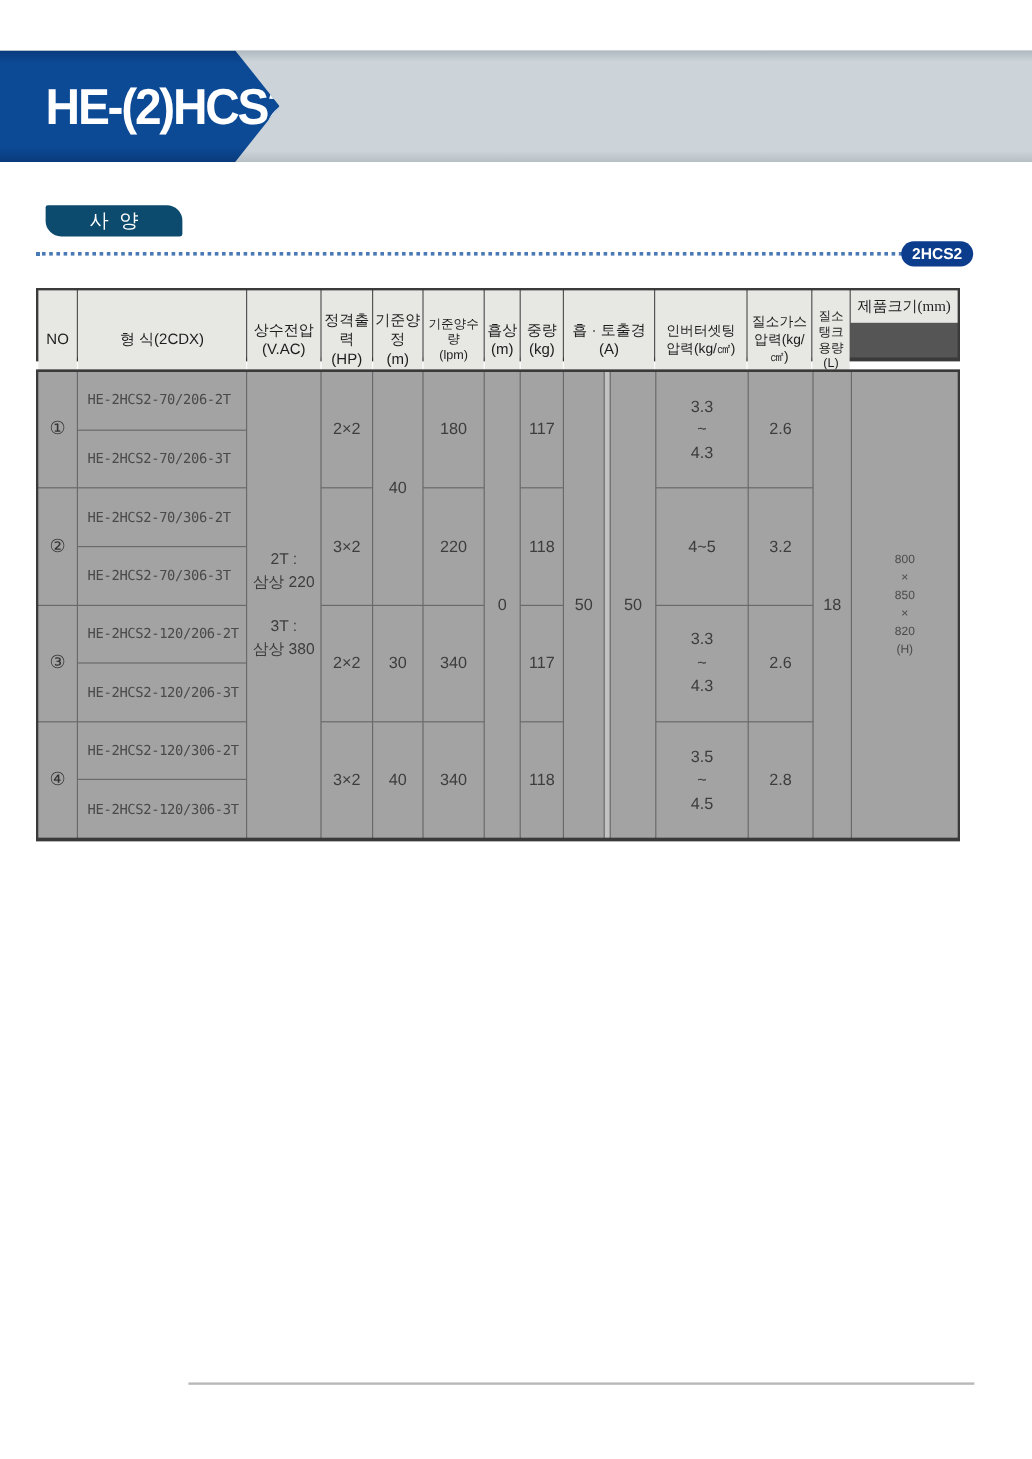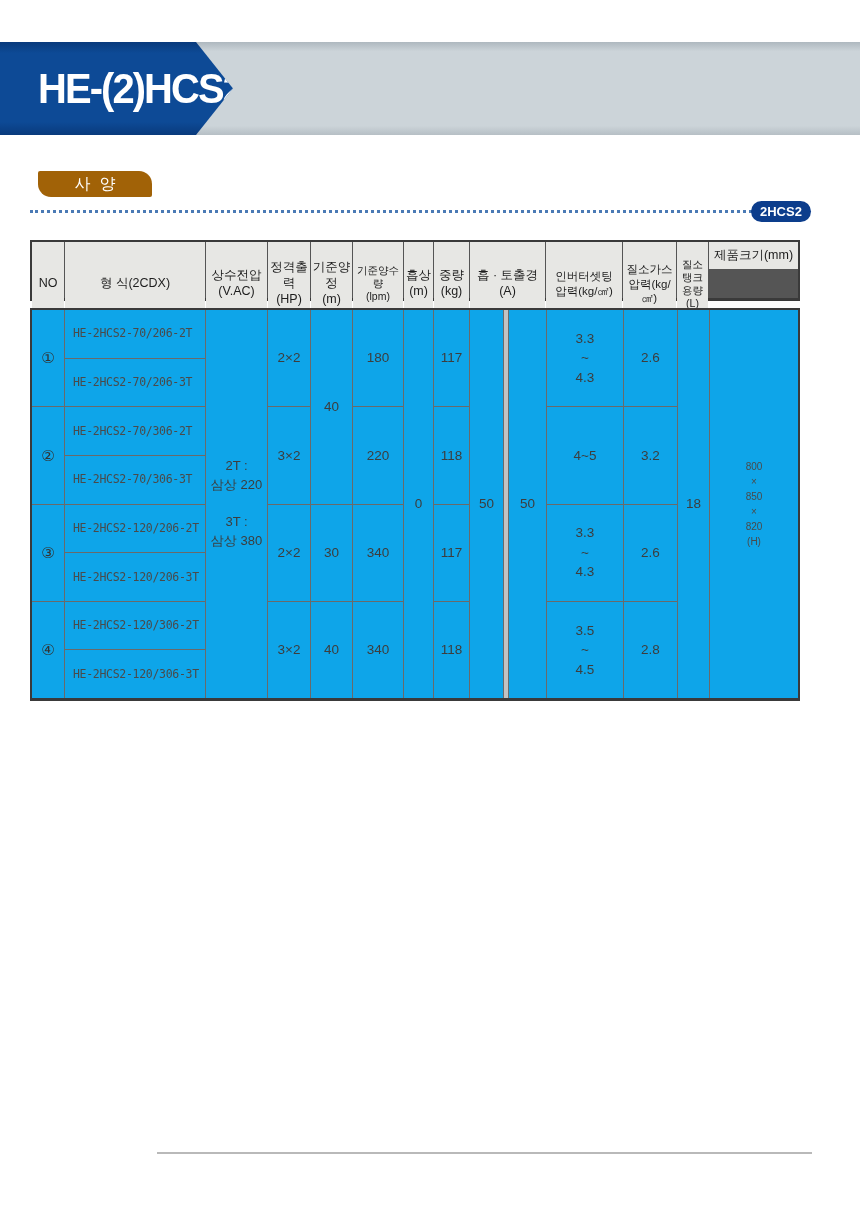--- a/index.html
+++ b/index.html
@@ -12,21 +12,21 @@
   .arrow{position:absolute;left:0;top:0;width:233px;height:93px;
          background:linear-gradient(180deg,#093a7c 0%,#0d4a96 12%,#0d4a96 86%,#093a7c 100%);
          clip-path:polygon(0 0,196px 0,233px 50%,196px 100%,0 100%);
          display:flex;align-items:center;}
   .arrow span{display:inline-block;margin-left:38px;color:#ffffff;font-weight:bold;
               font-size:42px;letter-spacing:-2px;transform:scaleX(0.95);transform-origin:left center;
               white-space:nowrap;}
 
   
   .section-label{position:absolute;left:38px;top:171px;width:114px;height:26px;
-                 background:#a16207;color:#ffffff;font-size:16px;white-space:pre;
+                 background:#0c4a6e;color:#ffffff;font-size:16px;white-space:pre;
                  display:flex;align-items:center;justify-content:center;
                  border-radius:2px 13px 2px 13px;}
 
   
   .dotted-rule{position:absolute;left:30px;top:210px;width:740px;height:0;
                border-top:3px dotted #4a7ab5;}
   .series-badge{position:absolute;left:751px;top:201px;height:21px;padding:0 9px;
                 background:#0c3d8c;color:#ffffff;font-size:13px;font-weight:bold;
                 display:flex;align-items:center;border-radius:11px;letter-spacing:0;}
 
@@ -41,21 +41,21 @@
   .h.sm{font-size:10.5px;}
   .h.md{font-size:11.5px;}
   .rspan{grid-row:1/3;}
 
   
   .tbody{position:absolute;left:30px;top:308px;width:770px;height:393px;
          box-sizing:border-box;display:grid;gap:1px;background:#6a6a6a;
          border:2px solid #3a3a3a;border-bottom-width:3px;
          grid-template-columns:32px 140px 61px 42px 41px 50px 29px 35px 33px 4px 37px 76px 53px 31px 1fr;
          grid-template-rows:repeat(8,1fr);}
-  .c{background:#0ea5e9;display:flex;align-items:center;justify-content:center;
+  .c{background:#a3a3a3;display:flex;align-items:center;justify-content:center;
      text-align:center;white-space:pre-line;font-size:13.5px;line-height:1.45;color:#3d3d3d;}
   .c.model{justify-content:flex-start;padding-left:8px;box-sizing:border-box;
            font-family:"DejaVu Sans Mono","Liberation Mono",monospace;font-size:11.5px;
            letter-spacing:-0.3px;color:#4a4a4a;text-align:left;}
   .c.no{font-size:15px;color:#333333;}
   .c.size{font-size:10px;line-height:1.5;color:#4a4a4a;}
   .c.divider{background:#c2c2c2;}
 
   
   .footer-rule{position:absolute;left:157px;top:1152px;width:655px;height:2px;background:#b9b9b9;}
@@ -92,21 +92,21 @@
     <div class="h rspan">중량
 (kg)</div>
     <div class="h rspan">흡 · 토출경
 (A)</div>
     <div class="h rspan md">인버터셋팅
 압력(kg/㎠)</div>
     <div class="h rspan md">질소가스
 압력(kg/㎠)</div>
     <div class="h rspan sm">질소탱크
 용량(L)</div>
-    <div class="h" style="grid-row:1/2;">제품크기(mm)</div>
+    <div class="h" style="grid-row:1/2;font-family:Liberation Serif, serif;">제품크기(mm)</div>
     <div class="h" style="grid-row:2/3;grid-column:13;margin-top:40px;">A×B×C</div>
   </div>
 
   <div class="tbody">
 
     <div class="c no" style="grid-area:1/1/3/2">①</div>
     <div class="c no" style="grid-area:3/1/5/2">②</div>
     <div class="c no" style="grid-area:5/1/7/2">③</div>
     <div class="c no" style="grid-area:7/1/9/2">④</div>
 

